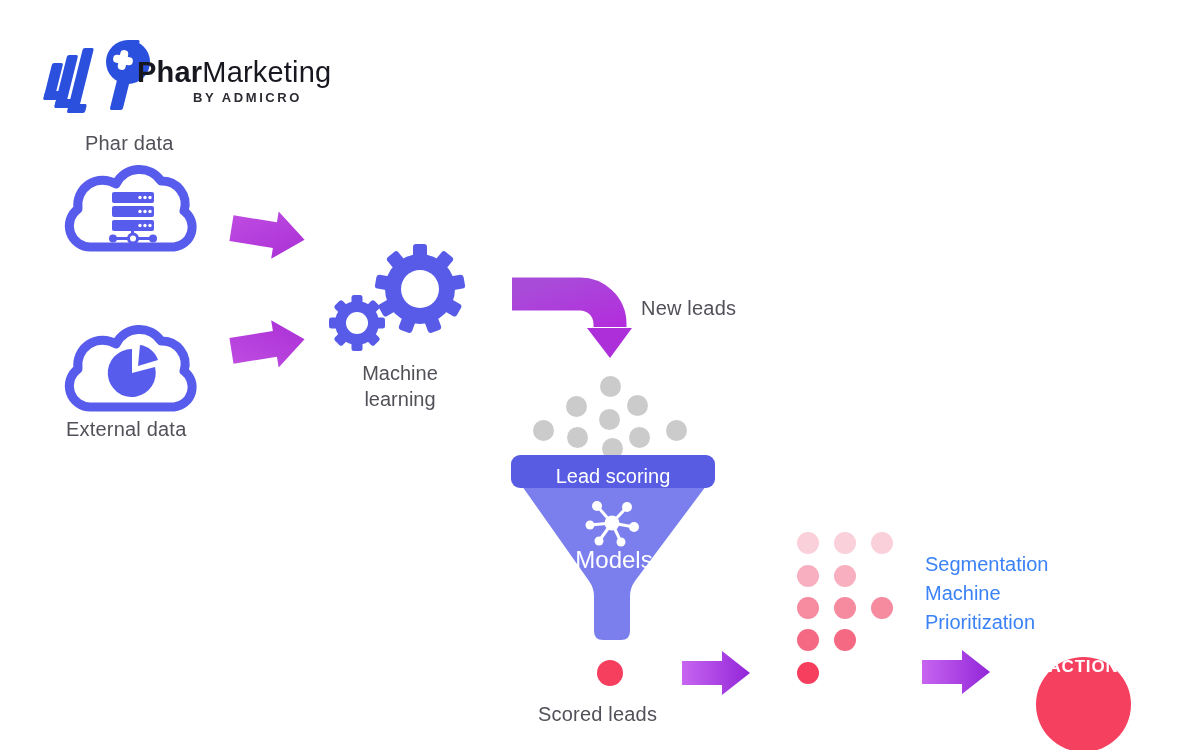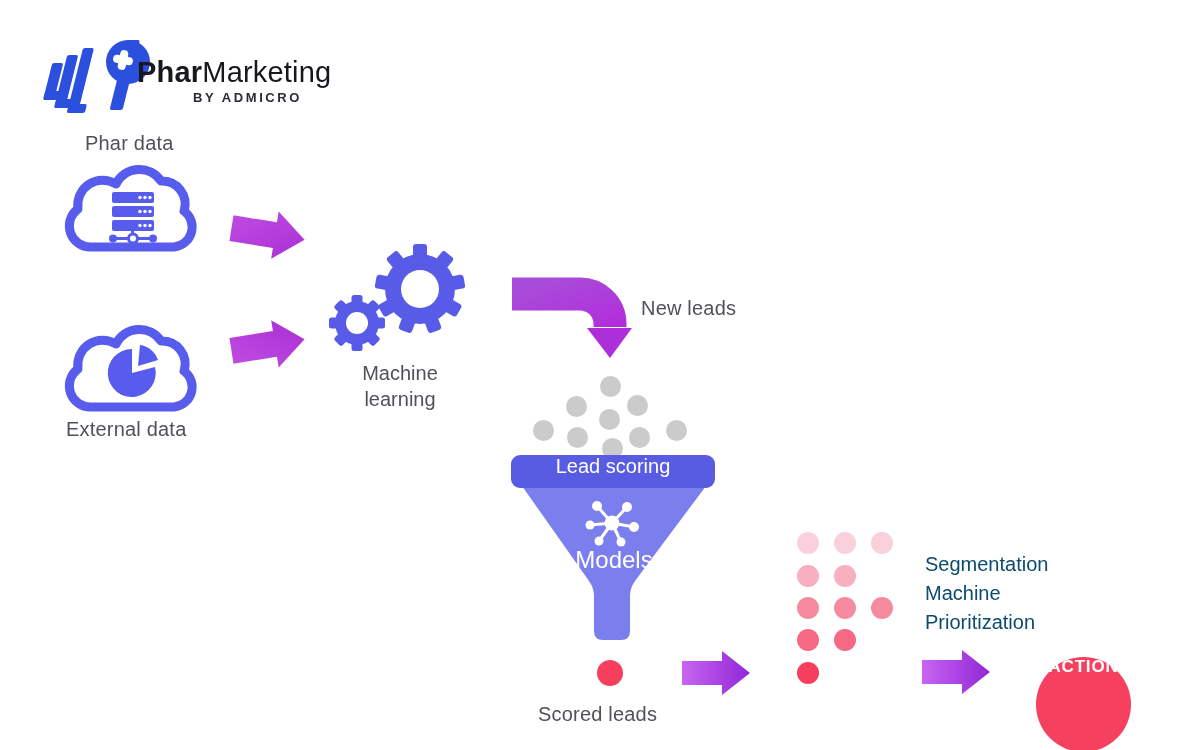--- a/index.html
+++ b/index.html
@@ -10,29 +10,29 @@
   .dot{position:absolute;border-radius:50%;}
   .gdot{width:21px;height:21px;background:#CBCBCB;}
   .pdot{width:22px;height:22px;}
   .r1{background:#FAD0DB;} .r2{background:#F8AFBF;} .r3{background:#F68BA0;}
   .r4{background:#F56983;} .r5{background:#F63E5E;}
   .brand{position:absolute;left:137px;top:56px;font-size:29px;color:#17171F;letter-spacing:.2px;}
   .brand b{font-weight:700;}
   .brand-sub{position:absolute;left:193px;top:90px;font-size:13px;font-weight:700;
              letter-spacing:2.6px;color:#2B2B33;}
   .banner{position:absolute;left:511px;top:455px;width:204px;height:33px;background:#575CE2;
-          border-radius:9px;display:flex;align-items:flex-start;justify-content:center;
+          border-radius:9px;display:flex;align-items:flex-end;justify-content:center;
           color:#fff;font-size:20px;font-weight:500;}
   .models{position:absolute;left:521px;top:546px;width:186px;text-align:center;
           color:#fff;font-size:24px;font-weight:500;}
   .action{position:absolute;left:1036px;top:657px;width:95px;height:95px;border-radius:50%;
           background:#F6405F;display:flex;align-items:flex-start;justify-content:center;
           color:#fff;font-weight:700;font-size:17px;letter-spacing:.8px;}
   .seg{position:absolute;left:925px;top:550px;font-size:20px;font-weight:500;
-       line-height:29px;color:#0c4a6e;}
+       line-height:29px;color:#3b82f6;}
   .ml{position:absolute;left:325px;top:360px;width:150px;text-align:center;
       font-size:20px;font-weight:500;line-height:26px;color:#515159;}
 </style>
 </head>
 <body>
 
 <div class="stage">
 
   <svg class="abs" style="left:43px;top:36px" width="112" height="80" viewBox="0 0 112 80">
     <g fill="#2B50DE" transform="skewX(-14)">

